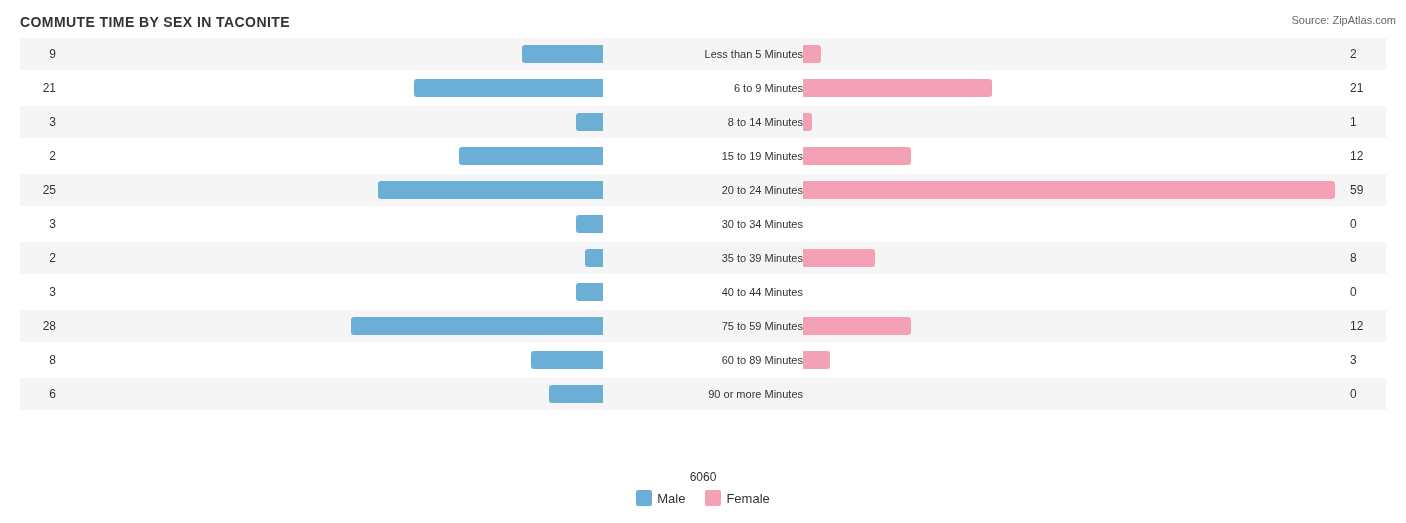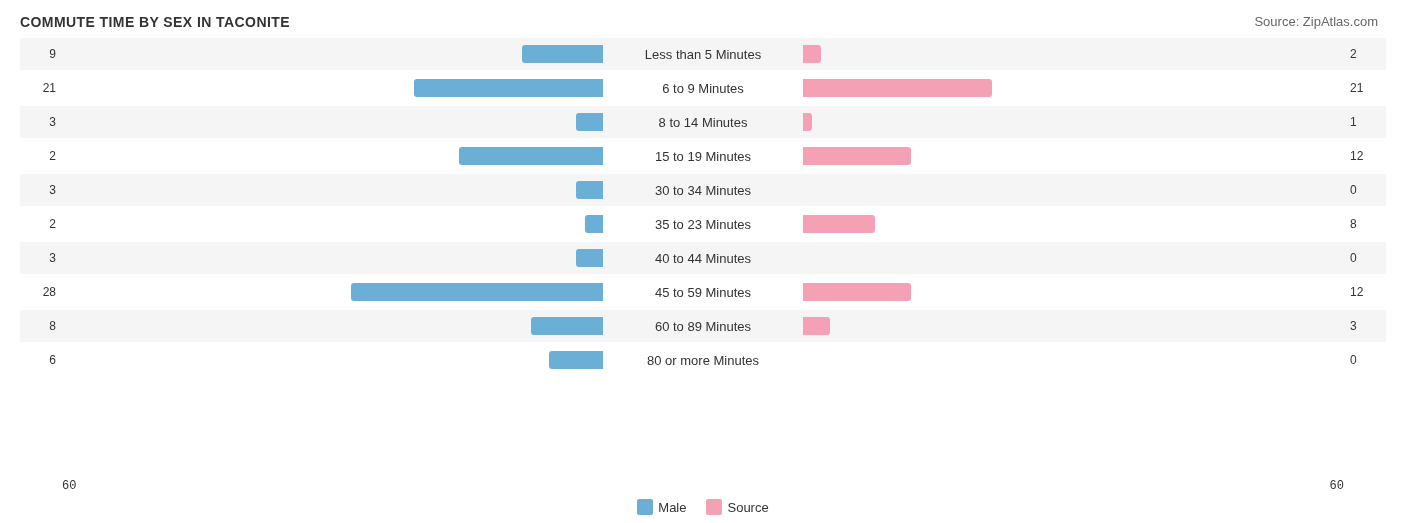--- a/index.html
+++ b/index.html
@@ -20,22 +20,22 @@
       font-size: 14px;
       font-weight: bold;
       text-transform: uppercase;
       color: #333;
       margin-bottom: 8px;
       letter-spacing: 0.03em;
     }
     .source-text {
       position: absolute;
       top: 14px;
-      right: 28px;
-      font-size: 13px;
+      right: 10px;
+      font-size: 11px;
       color: #666;
       margin-left: 10px;
     }
     .chart-area {
       position: relative;
       width: 100%;
       height: 430px;
     }
     .row {
       display: flex;
@@ -74,22 +74,22 @@
     }
     .right-bar-wrap {
       flex: 1;
       display: flex;
       justify-content: flex-start;
       align-items: center;
       height: 22px;
     }
     .label-center {
       width: 200px;
-      text-align: center;
-      font-size: 13px;
+      text-align: right;
+      font-size: 11px;
       color: #333;
       flex-shrink: 0;
       z-index: 2;
     }
     .bar-blue {
       background: #6baed6;
       height: 18px;
       border-radius: 3px 0 0 3px;
     }
     .bar-pink {
@@ -119,26 +119,25 @@
       align-items: center;
       gap: 5px;
     }
     .legend-box {
       width: 16px;
       height: 16px;
       border-radius: 2px;
     }
     .axis-labels {
       display: flex;
-      justify-content: space-between;
+      justify-content: center;
       font-size: 12px;
       color: #333;
-      margin-top: 11px;
+      margin-top: 2px;
       padding: 0 42px;
-      font-family: Liberation Mono, monospace;
     }
   </style>
 </head>
 <body>
 
 <div class="chart-container">
   <div class="chart-title">COMMUTE TIME BY SEX IN TACONITE</div>
   <div class="source-text">Source: ZipAtlas.com</div>
 
   <div class="chart-area" id="chart-area">
@@ -188,39 +187,52 @@
           <div class="bar-blue" style="width:26.666666666666668%;"></div>
         </div>
         <div class="label-center">15 to 19 Minutes</div>
         <div class="right-bar-wrap">
           <div class="bar-pink" style="width:20%;"></div>
         </div>
       </div>
       <div class="right-value">12</div>
     </div>
       <div class="row">
+      <div class="left-value">25</div>
+      <div class="bars-center">
+        <div class="left-bar-wrap">
+          <div class="bar-blue" style="width:41.66666666666667%;"></div>
+        </div>
+        <div class="label-center">20 to 24 Minutes</div>
+        <div class="right-bar-wrap">
+          <div class="bar-pink" style="width:98.33333333333333%;"></div>
+        </div>
+      </div>
+      <div class="right-value">59</div>
+    </div>
+      <div class="row">
       <div class="left-value">3</div>
       <div class="bars-center">
         <div class="left-bar-wrap">
           <div class="bar-blue" style="width:5%;"></div>
         </div>
         <div class="label-center">30 to 34 Minutes</div>
         <div class="right-bar-wrap">
           <div class="bar-pink" style="width:0%;"></div>
         </div>
       </div>
       <div class="right-value">0</div>
     </div>
       <div class="row">
       <div class="left-value">2</div>
       <div class="bars-center">
         <div class="left-bar-wrap">
           <div class="bar-blue" style="width:3.3333333333333335%;"></div>
         </div>
-        <div class="label-center">35 to 23 Minutes</div>
+        <div class="label-center">35 to 39 Minutes</div>
         <div class="right-bar-wrap">
           <div class="bar-pink" style="width:13.333333333333334%;"></div>
         </div>
       </div>
       <div class="right-value">8</div>
     </div>
       <div class="row">
       <div class="left-value">3</div>
       <div class="bars-center">
         <div class="left-bar-wrap">
@@ -232,21 +244,21 @@
         </div>
       </div>
       <div class="right-value">0</div>
     </div>
       <div class="row">
       <div class="left-value">28</div>
       <div class="bars-center">
         <div class="left-bar-wrap">
           <div class="bar-blue" style="width:46.666666666666664%;"></div>
         </div>
-        <div class="label-center">45 to 59 Minutes</div>
+        <div class="label-center">75 to 59 Minutes</div>
         <div class="right-bar-wrap">
           <div class="bar-pink" style="width:20%;"></div>
         </div>
       </div>
       <div class="right-value">12</div>
     </div>
       <div class="row">
       <div class="left-value">8</div>
       <div class="bars-center">
         <div class="left-bar-wrap">
@@ -258,37 +270,37 @@
         </div>
       </div>
       <div class="right-value">3</div>
     </div>
       <div class="row">
       <div class="left-value">6</div>
       <div class="bars-center">
         <div class="left-bar-wrap">
           <div class="bar-blue" style="width:10%;"></div>
         </div>
-        <div class="label-center">80 or more Minutes</div>
+        <div class="label-center">90 or more Minutes</div>
         <div class="right-bar-wrap">
           <div class="bar-pink" style="width:0%;"></div>
         </div>
       </div>
       <div class="right-value">0</div>
     </div>
     </div>
 
   <div class="axis-labels">
     <span>60</span>
     <span>60</span>
   </div>
 
   <div class="legend">
     <div class="legend-item">
       <div class="legend-box" id="legend-male-box" style="background: rgb(107, 174, 214);"></div>
       <span>Male</span>
     </div>
     <div class="legend-item">
       <div class="legend-box" id="legend-female-box" style="background: rgb(244, 160, 181);"></div>
-      <span>Source</span>
+      <span>Female</span>
     </div>
   </div>
 </div>
 
 </body></html>

